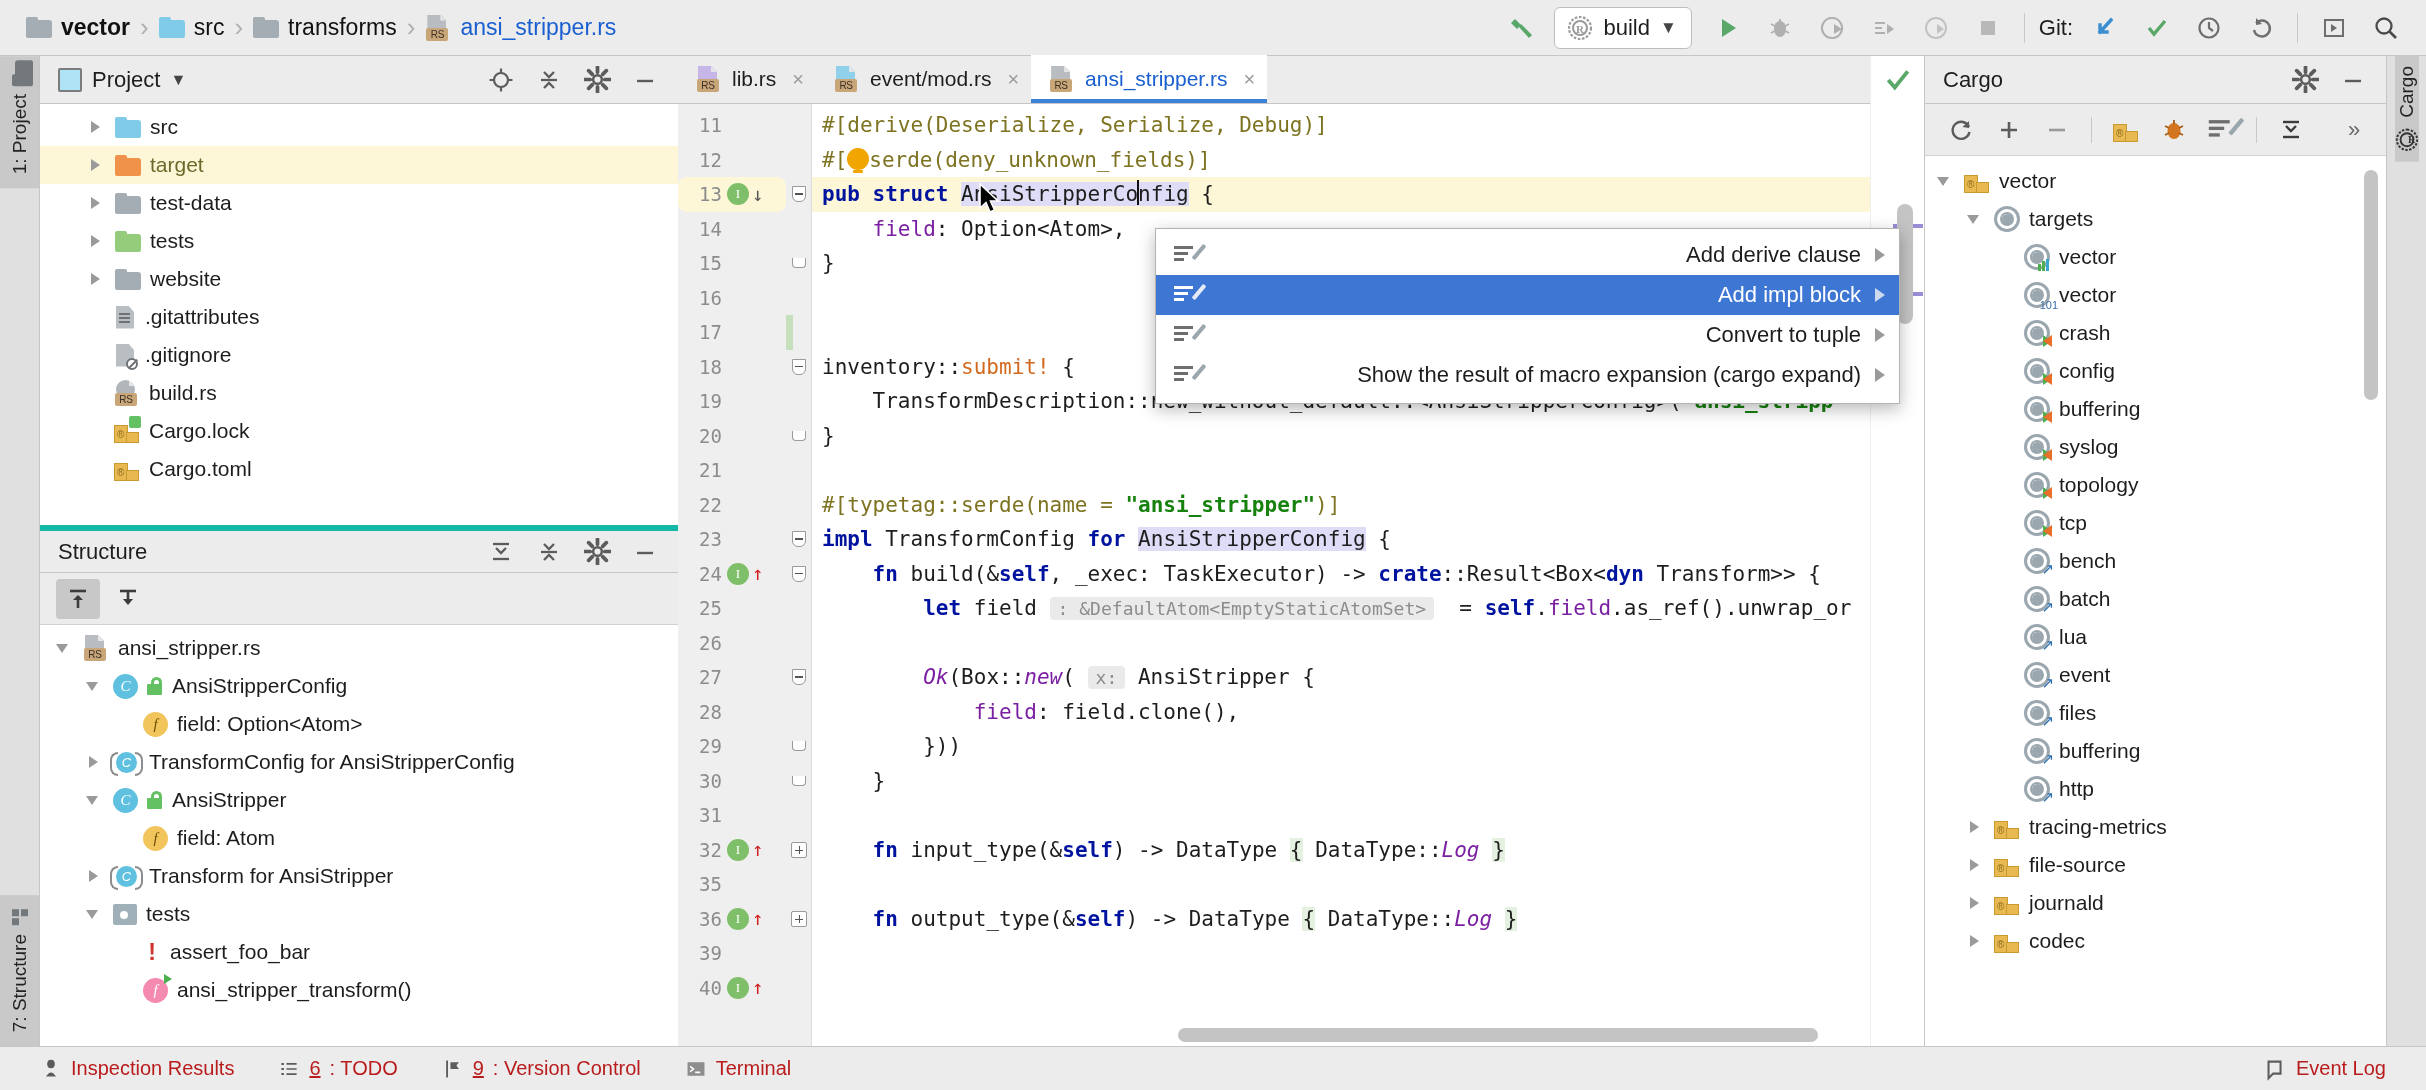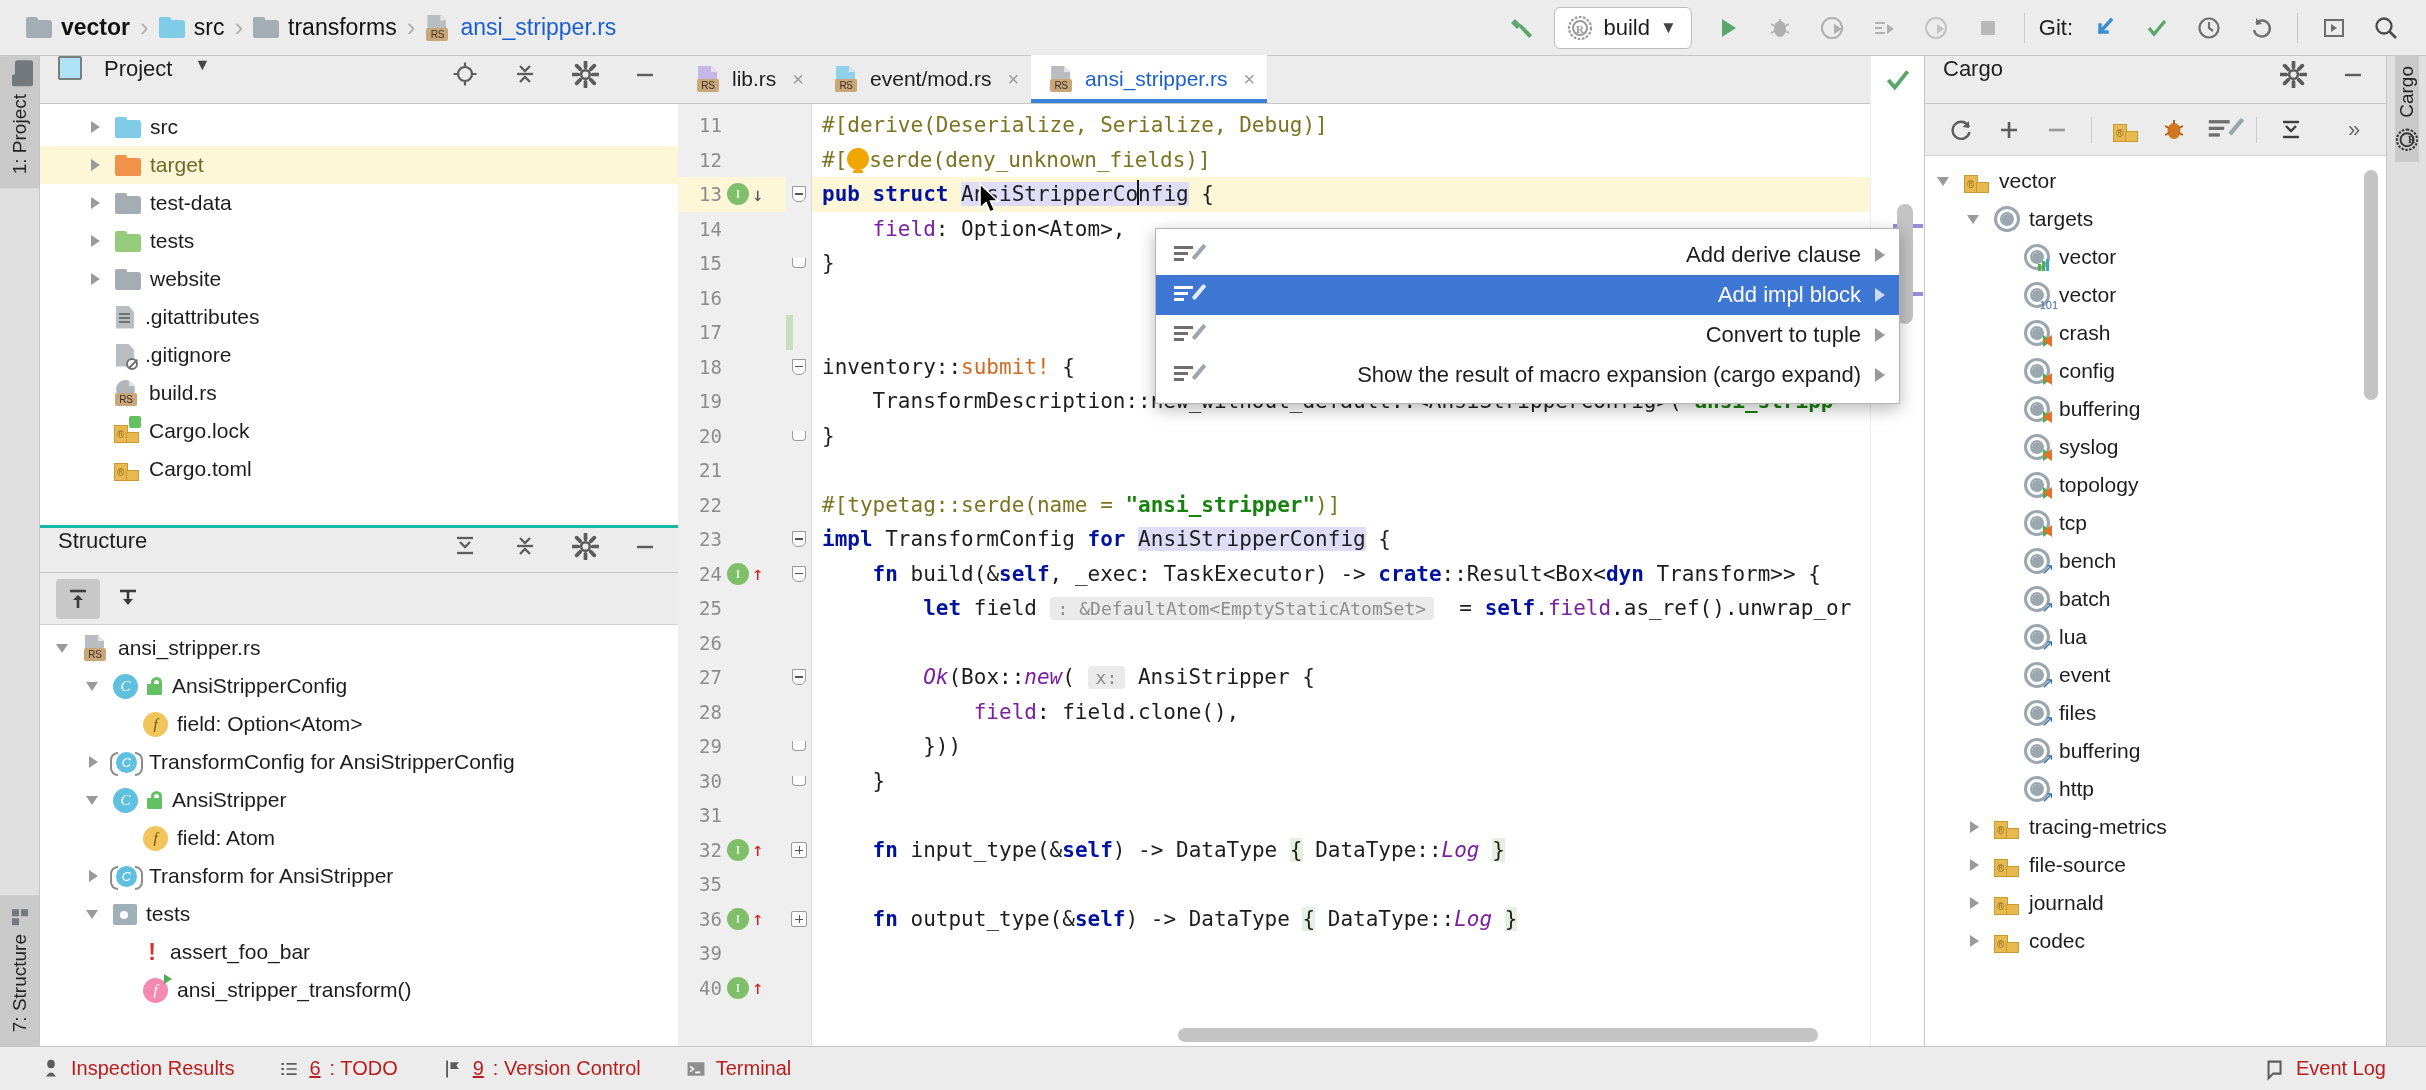--- a/index.html
+++ b/index.html
@@ -103,21 +103,21 @@
   .strip-sq2 i { position:absolute; width:7px; height:7px; background:#72787c; }
   .strip-sq2 i:nth-child(1){ left:0; bottom:0;}
   .strip-sq2 i:nth-child(2){ left:9px; bottom:0;}
   .strip-sq2 i:nth-child(3){ left:9px; bottom:9px;}
 
   
   .leftcol { width: 638px; display:flex; flex-direction:column; background:#fff; min-width:0;}
   .panel-header {
     height: 48px; min-height:48px; background:#ececec;
     border-bottom:1px solid #c6c6c6;
-    display:flex; align-items:flex-start; padding: 0 14px 0 18px; gap:22px;
+    display:flex; align-items:center; padding: 0 14px 0 18px; gap:10px;
   }
   .panel-title { font-size: 22px; color:#1d1d1d; }
   .ph-spacer { flex:1; }
   .ph-ic { width:38px; height:36px; display:flex; align-items:center; justify-content:center; }
 
   .tree { flex:1; overflow:hidden; position:relative; background:#fff; padding-top:4px;}
   .trow {
     display:flex; align-items:center; height:38px; gap:9px;
     padding-left: 8px; font-size: 21px; white-space: nowrap;
   }
@@ -192,21 +192,21 @@
   .etab .x { color:#9a9a9a; font-size:20px; margin-left:6px; }
 
   .edit-area { flex:1; display:flex; min-height:0; position:relative; overflow:hidden; background:#fff;}
   .gutter {
     width: 108px; background:#efefef; flex:none;
     font-family:"DejaVu Sans Mono", monospace; font-size:19px; color:#8c8c8c;
     padding-top:4px; position:relative;
   }
   .gline { height:34.5px; display:flex; align-items:center; justify-content:flex-start; padding-left:12px; gap:5px;position:relative;}
   .gline .num { width:32px; text-align:right; }
-  .gnum-hl { background:#fdf7d8; }
+  .gnum-hl { background:#fdf7d8;border-radius:9px; }
   .run-mark { width:22px;height:22px;border-radius:50%;background:#7fbf6a;display:flex;align-items:center;justify-content:center;
               color:#fff;font-size:13px;font-family:"Liberation Serif",serif;}
   .arrow-up { color:#d02020; font-size:19px; line-height:1; margin-left:-2px;}
   .arrow-dn { color:#555; font-size:19px; line-height:1; margin-left:-2px;}
 
   .fold-col { width: 26px; flex:none; background:#efefef; border-right:1px solid #dcdcdc; position:relative; padding-top:4px;}
   .fline { height:34.5px; display:flex; align-items:center; justify-content:center; position:relative;}
   .fold-m { width:16px;height:16px;border:1px solid #9a9a9a;background:#fff;position:relative;border-radius:2px;}
   .fold-m:after{content:"";position:absolute;left:3px;top:7px;width:8px;height:1.5px;background:#555;}
   .fold-p:before{content:"";position:absolute;left:7px;top:3px;width:1.5px;height:8px;background:#555;}
@@ -562,21 +562,21 @@
           <div class="trow indent1" style="padding-left: 74px;">
             <span class="ic-crate">
               <i class="b1"></i>
               <i class="b2"></i>
               <span class="r">®</span>
             </span>
             <span class="tlabel">Cargo.toml</span>
           </div>
         </div>
 
-      <div class="panel-header" style="border-top:3px solid #14b8a6;">
+      <div class="panel-header" style="border-top:6px solid #14b8a6;">
         <span class="panel-title">Structure</span>
         <span class="ph-spacer"></span>
         <span class="ph-ic">
           <svg width="26" height="26" viewBox="0 0 26 26">
             <path d="M5 5 H21" stroke="#5c5c5c" stroke-width="2.3"></path>
             <path d="M8 9 L13 14 L18 9" stroke="#5c5c5c" stroke-width="2.3" fill="none"></path>
             <path d="M5 20 H21" stroke="#5c5c5c" stroke-width="2.3"></path>
           </svg>
         </span>
         <span class="ph-ic">

